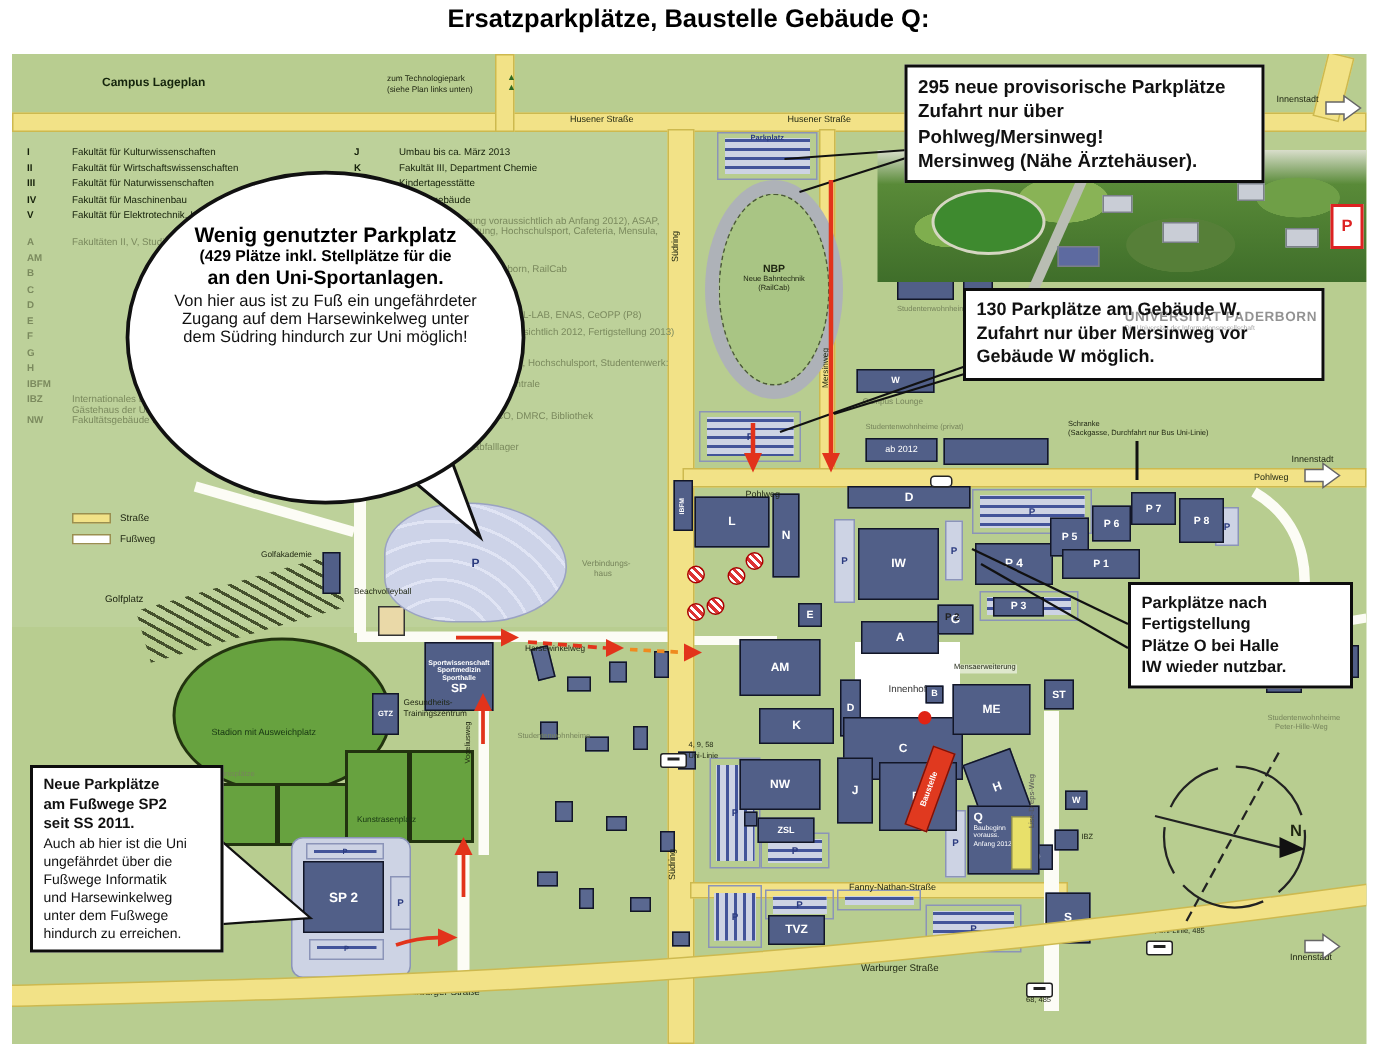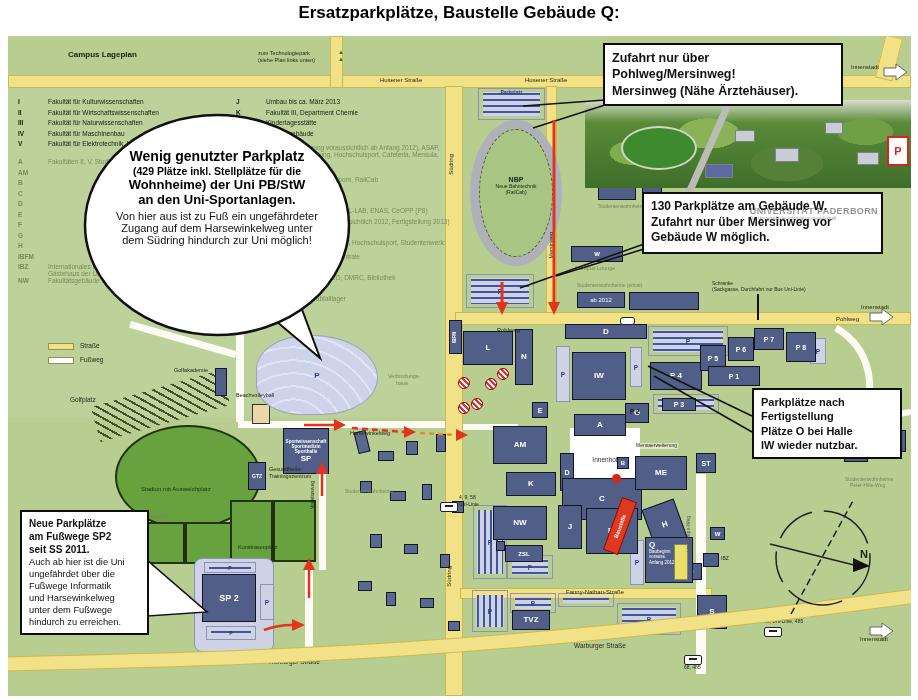--- a/index.html
+++ b/index.html
@@ -508,26 +508,26 @@
 
     <circle cx="815" cy="522" r="47" fill="none" stroke="#222" stroke-width="1.5" stroke-dasharray="42 12 58 10 32 14"></circle>
     <line x1="783" y1="578" x2="846" y2="463" stroke="#222" stroke-width="1.5" stroke-dasharray="7 4"></line>
     <line x1="762" y1="508" x2="846" y2="529" stroke="#222" stroke-width="1.5"></line>
     <polygon points="845,522 845,536 862,530" fill="#111"></polygon>
   </svg>
 
   <div class="bubbletext">
     <div class="bt1">Wenig genutzter Parkplatz</div>
     <div class="bt2">(429 Plätze inkl. Stellplätze für die</div>
-    <div class="bt3">Wohnheime) der Uni PB/StW</div>
     <div class="bt3">an den Uni-Sportanlagen.</div>
     <div class="btbody">Von hier aus ist zu Fuß ein ungefährdeter Zugang auf dem Harsewinkelweg unter dem Südring hindurch zur Uni möglich!</div>
   </div>
 
   <div class="callout c295">
+      <div>295 neue provisorische Parkplätze</div>
       <div>Zufahrt nur über Pohlweg/Mersinweg!</div>
       <div>Mersinweg (Nähe Ärztehäuser).</div>
     </div>
   <div class="callout c130">
     <div class="logo">
       <div class="l1">UNIVERSITÄT PADERBORN</div>
       <div class="l2">Die Universität der Informationsgesellschaft</div>
     </div>
     <div class="boxlines">
         <div>130 Parkplätze am Gebäude W.</div>

